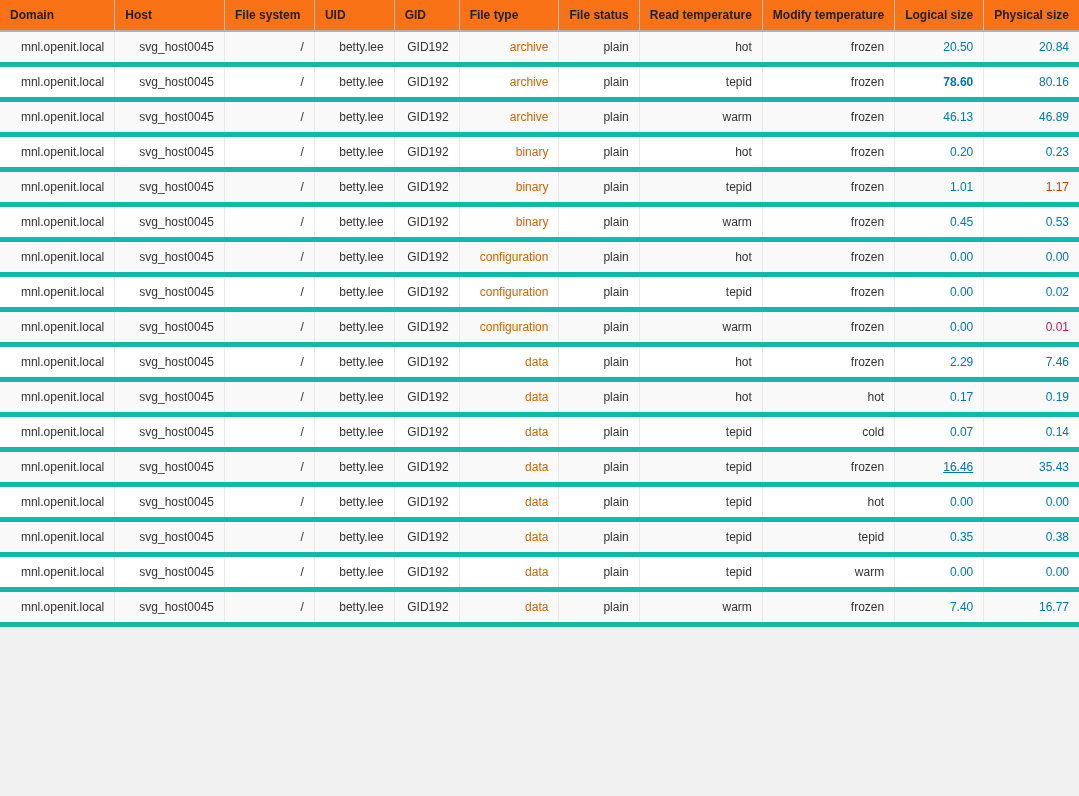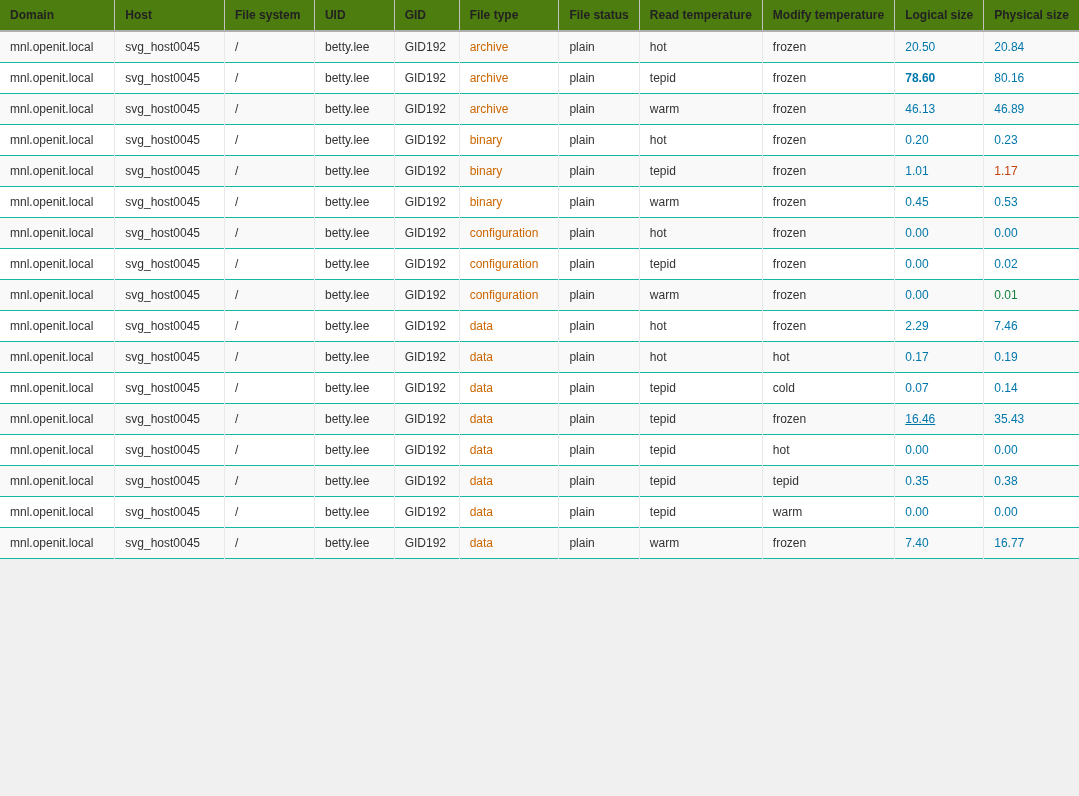--- a/index.html
+++ b/index.html
@@ -11,37 +11,38 @@
     .table-container {
       width: 1079px;
       overflow-x: auto;
     }
     table {
       width: 100%;
       border-collapse: collapse;
       background: #fff;
     }
     thead tr {
-      background: #4d7c0f;
+      background: #f97316;
     }
     thead th {
       padding: 8px 10px;
       text-align: left;
       font-weight: bold;
       font-size: 12px;
       color: #222;
       border-right: 1px solid #c0c0c0;
       border-bottom: 2px solid #b0b0b0;
       white-space: nowrap;
     }
     thead th:last-child {
       border-right: none;
     }
     tbody tr {
-      border-bottom: 1px solid #14b8a6;
+      border-bottom: 5px solid #14b8a6;
+      text-align: right;
     }
     tbody tr:nth-child(odd) {
       background: #f9f9f9;
     }
     tbody tr:nth-child(even) {
       background: #ffffff;
     }
     tbody td {
       padding: 8px 10px;
       color: #333;
@@ -193,21 +194,21 @@
           <td>mnl.openit.local</td>
           <td>svg_host0045</td>
           <td>/</td>
           <td>betty.lee</td>
           <td>GID192</td>
           <td style="color: rgb(204, 102, 0);">configuration</td>
           <td>plain</td>
           <td>warm</td>
           <td>frozen</td>
           <td style="color: rgb(0, 119, 170);">0.00</td>
-          <td style="color: #15803d;">0.01</td>
+          <td style="color: #be185d;">0.01</td>
         </tr>
         <tr>
           <td>mnl.openit.local</td>
           <td>svg_host0045</td>
           <td>/</td>
           <td>betty.lee</td>
           <td>GID192</td>
           <td style="color: rgb(204, 102, 0);">data</td>
           <td>plain</td>
           <td>hot</td>

